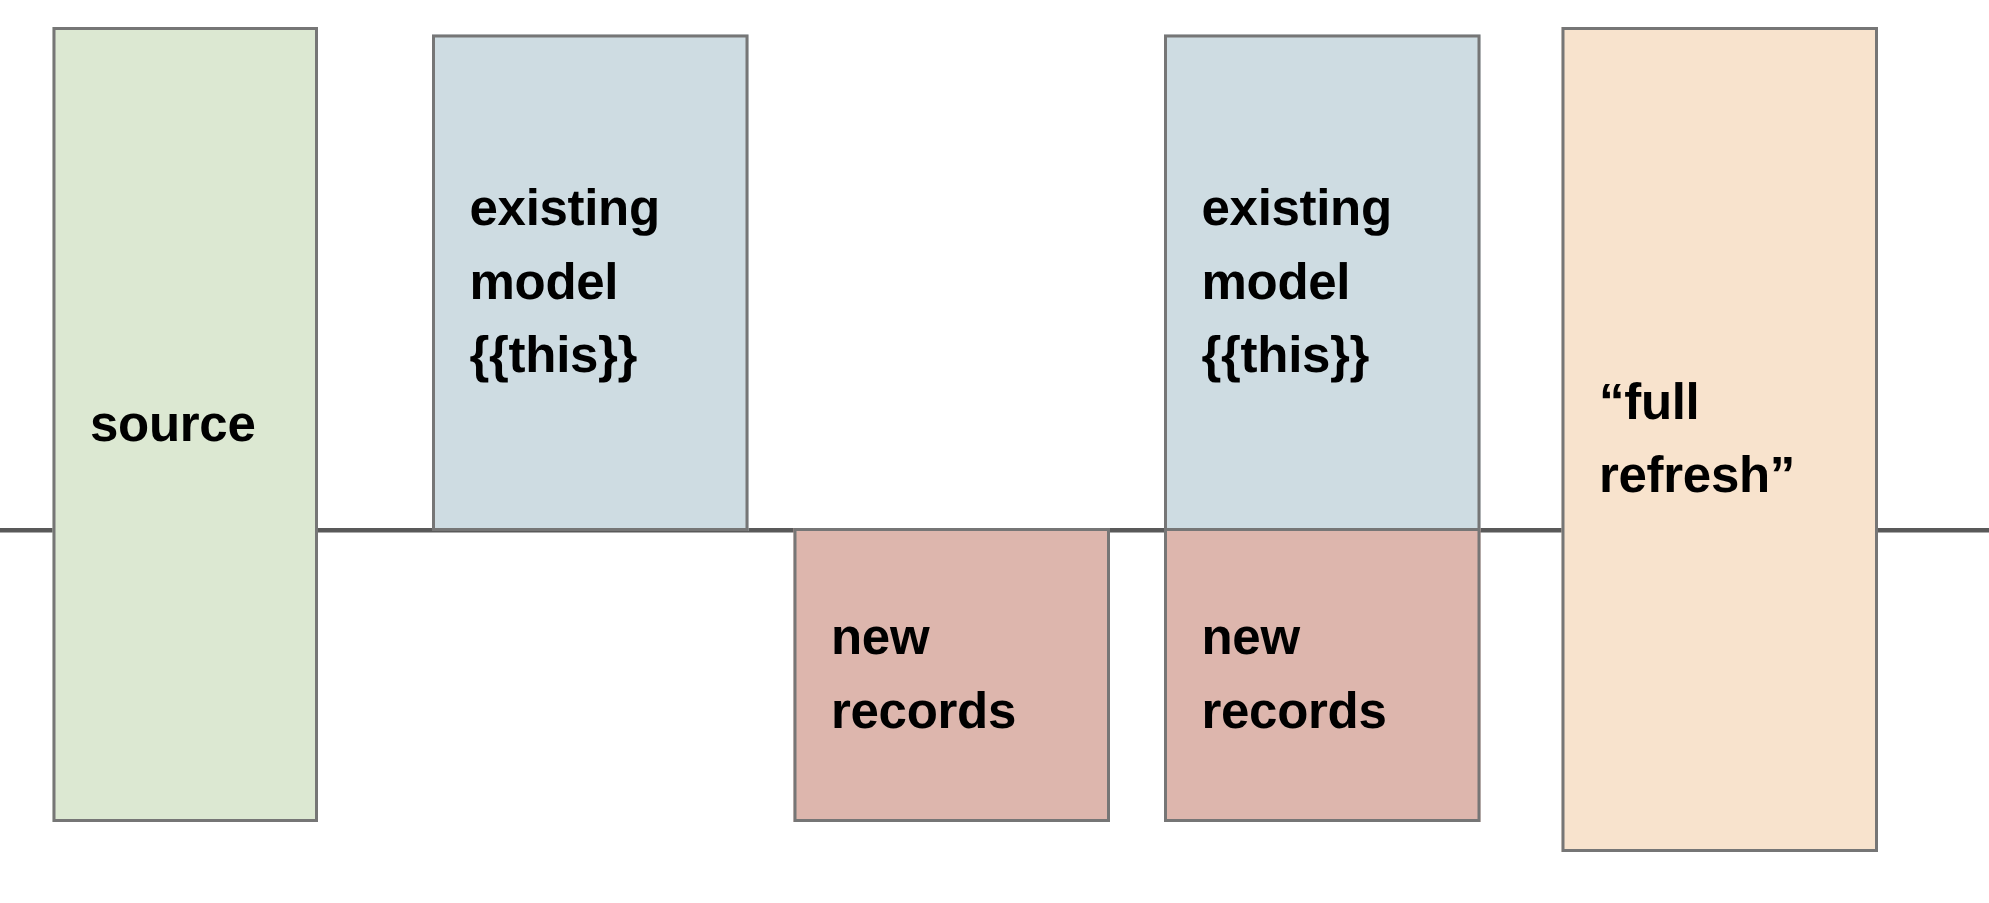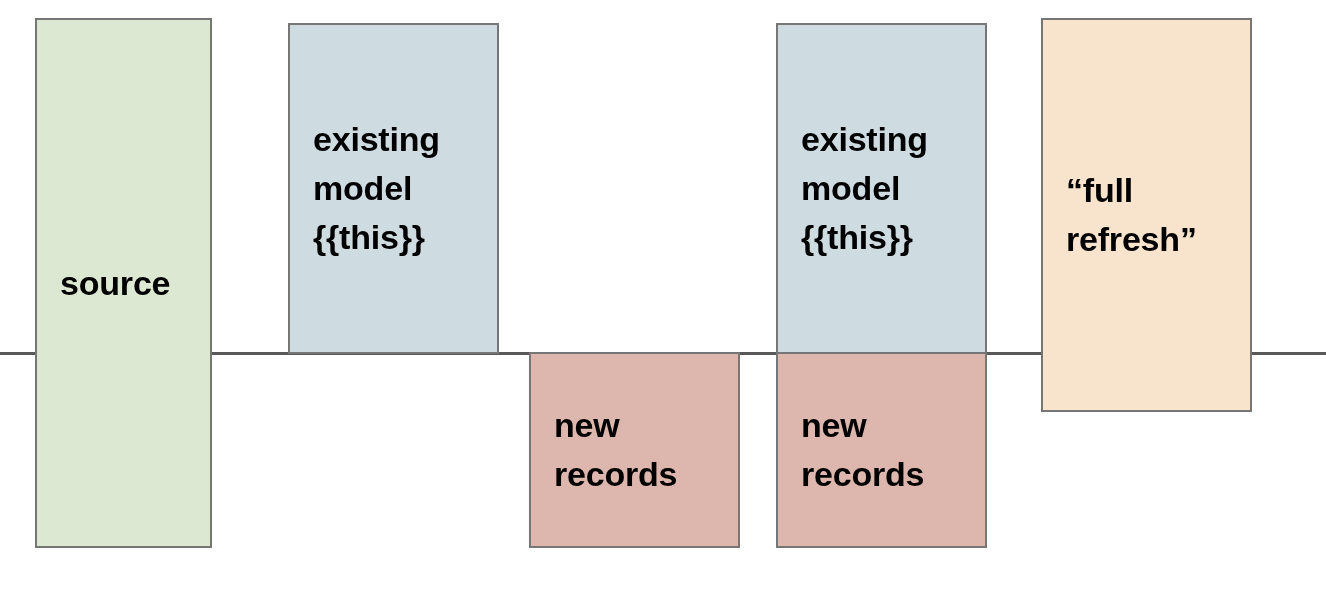--- a/index.html
+++ b/index.html
@@ -74,18 +74,18 @@
     <div class="label">existing
 model
 {{this}}</div>
   </div>
 
   <div class="box" style="left: 776px; top: 352px; width: 211px; height: 196px; background: rgb(221, 182, 173); border-color: rgb(118, 118, 118);">
     <div class="label">new
 records</div>
   </div>
 
-  <div class="box" style="left: 1041px; top: 18px; width: 211px; height: 394px; background: rgb(248, 227, 205); border-color: rgb(118, 118, 118);">
+  <div class="box" style="left: 1041px; top: 18px; width: 211px; height: 550px; background: rgb(248, 227, 205); border-color: rgb(118, 118, 118);">
     <div class="label">“full
 refresh”</div>
   </div>
 
 </div>
 
 </body></html>

